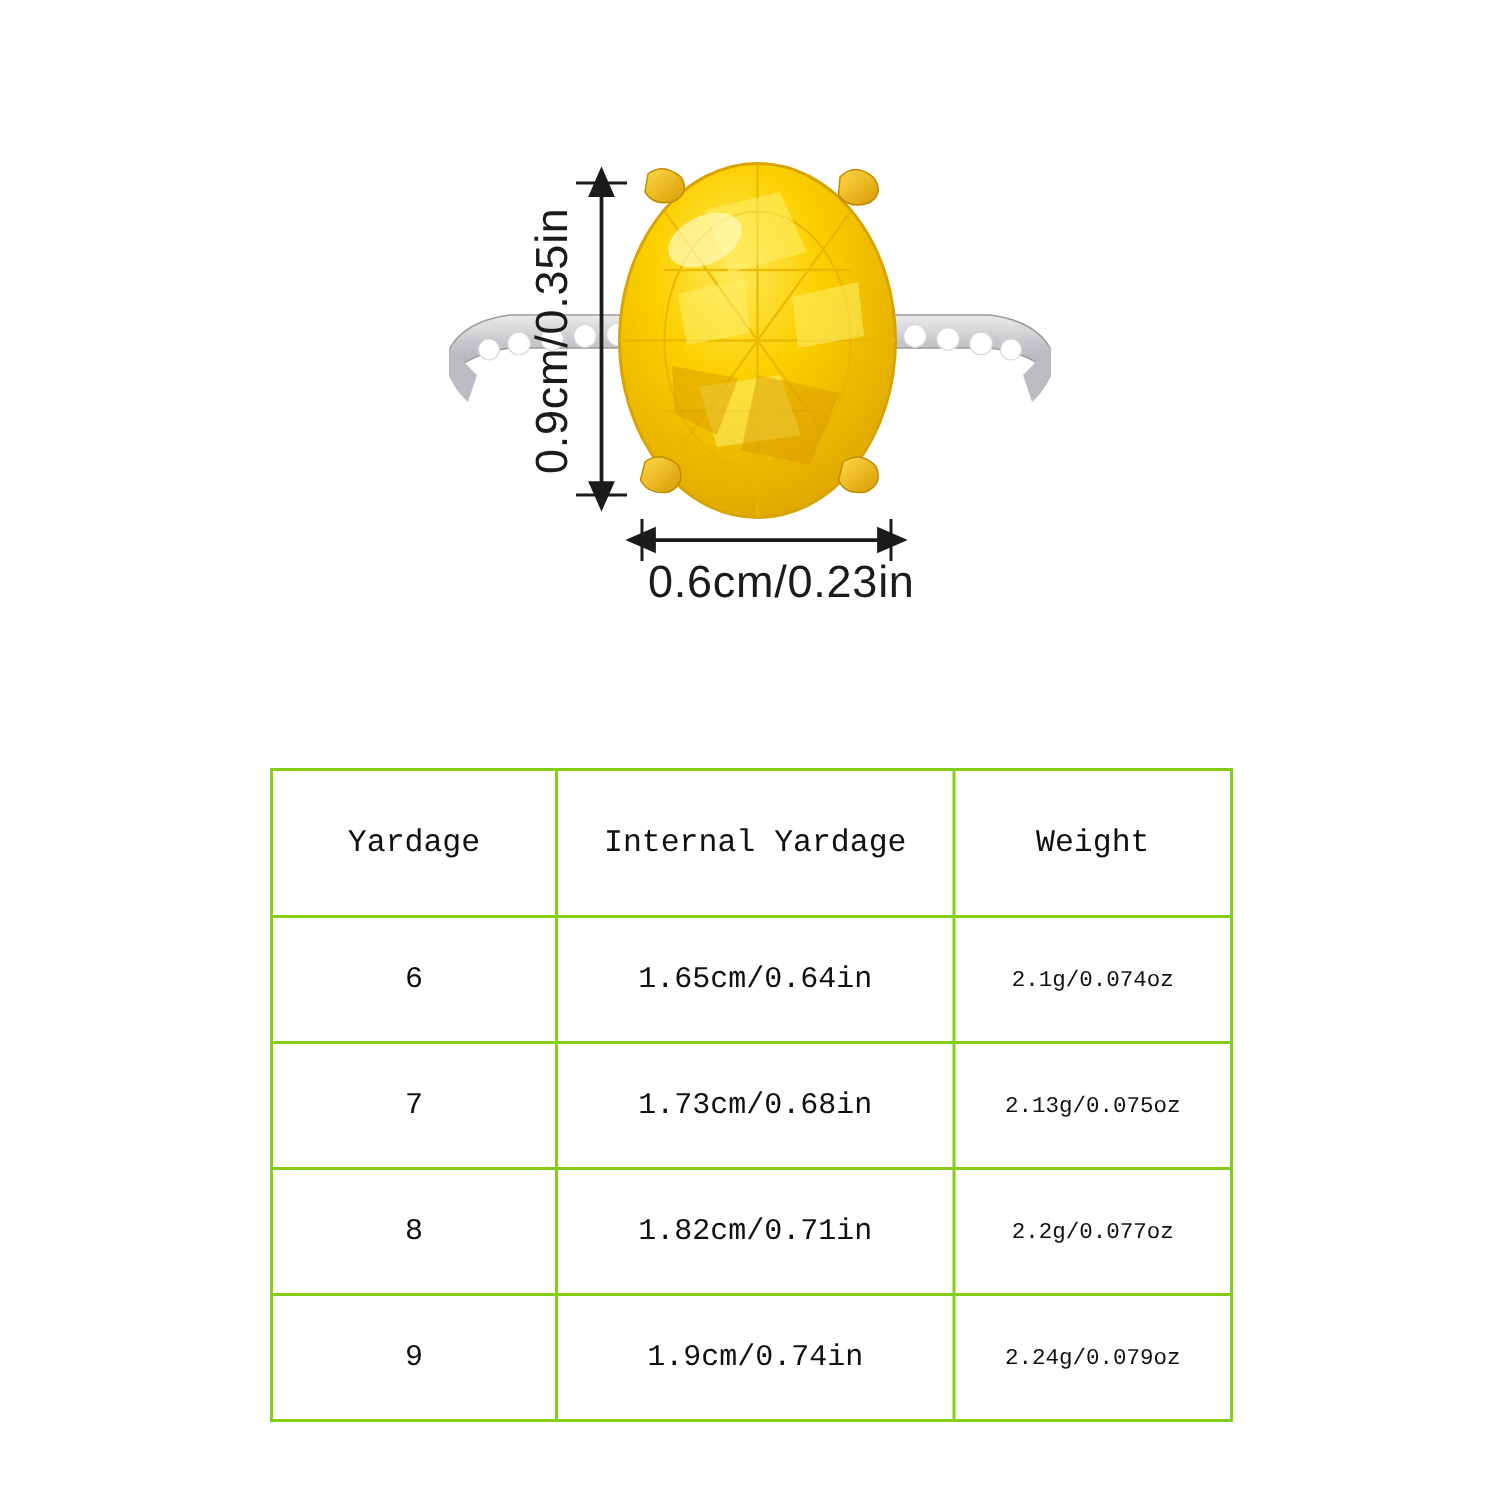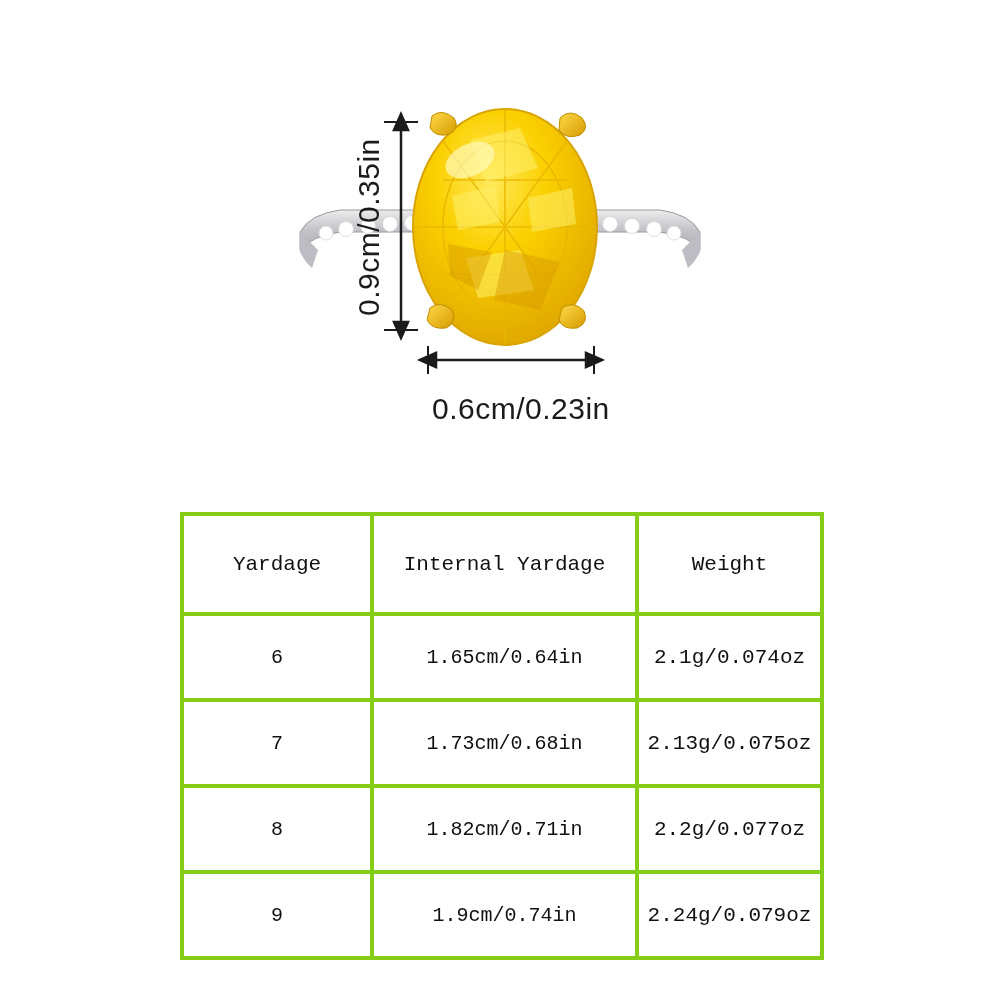--- a/index.html
+++ b/index.html
@@ -39,53 +39,52 @@
     writing-mode: vertical-rl;
     transform: rotate(180deg);
     height: 215px;
     text-align: center;
   }
 
   #width-label {
     left: 432px;
     top: 372px;
     font-size: 30px;
-    margin-top: 20px;
   }
 
   
   #spec-table-wrap {
     position: absolute;
     left: 180px;
     top: 512px;
     width: 640px;
   }
   table.spec {
     border-collapse: collapse;
     width: 640px;
     table-layout: fixed;
   }
   table.spec th, table.spec td {
-    border: 4px solid #84cc16;
+    border: 2px solid #84cc16;
     text-align: center;
     vertical-align: middle;
     color: #101010;
     font-family: "Liberation Mono", monospace;
   }
   table.spec th {
     height: 94px;
     font-weight: normal;
     font-size: 21px;
   }
   table.spec td {
     height: 80px;
     font-size: 20px;
   }
   table.spec td.size-col { font-size: 20px; }
-  table.spec td.weight-col { font-size: 21px; }
+  table.spec td.weight-col { font-size: 15px; }
 
   col.c1 { width: 190px; }
   col.c2 { width: 265px; }
   col.c3 { width: 185px; }
 </style>
 </head>
 <body>
 
 <div id="illustration">
 

